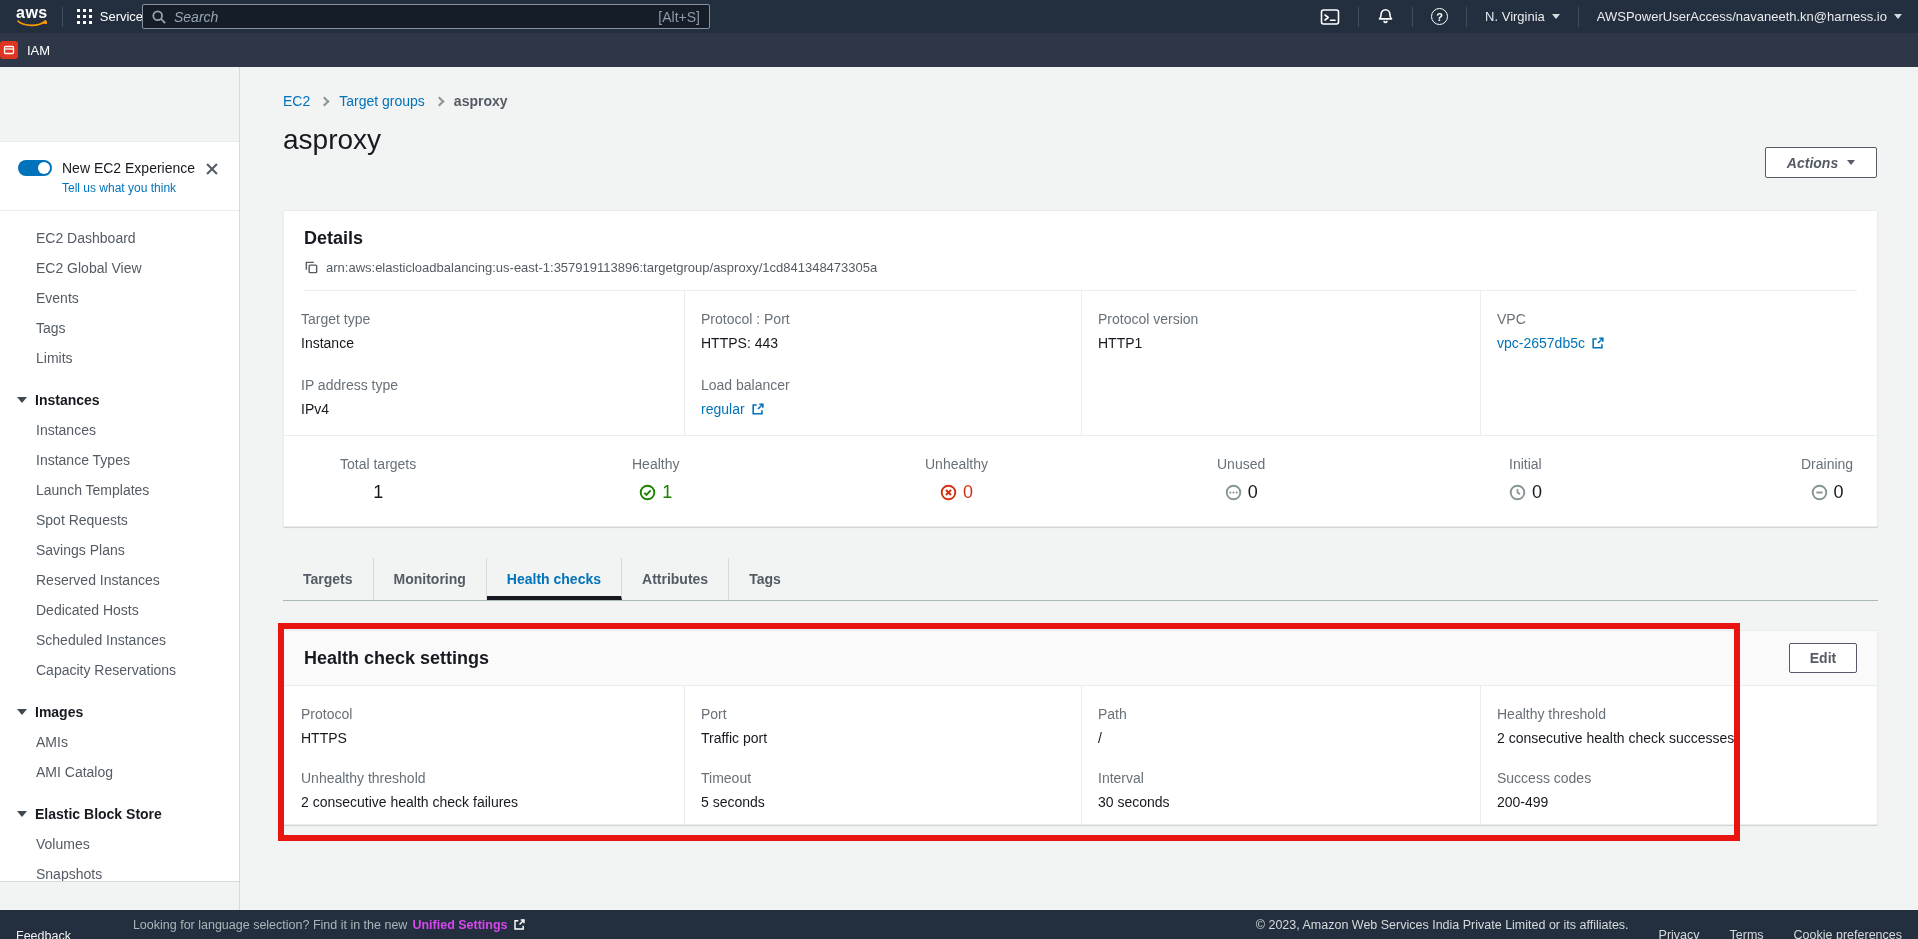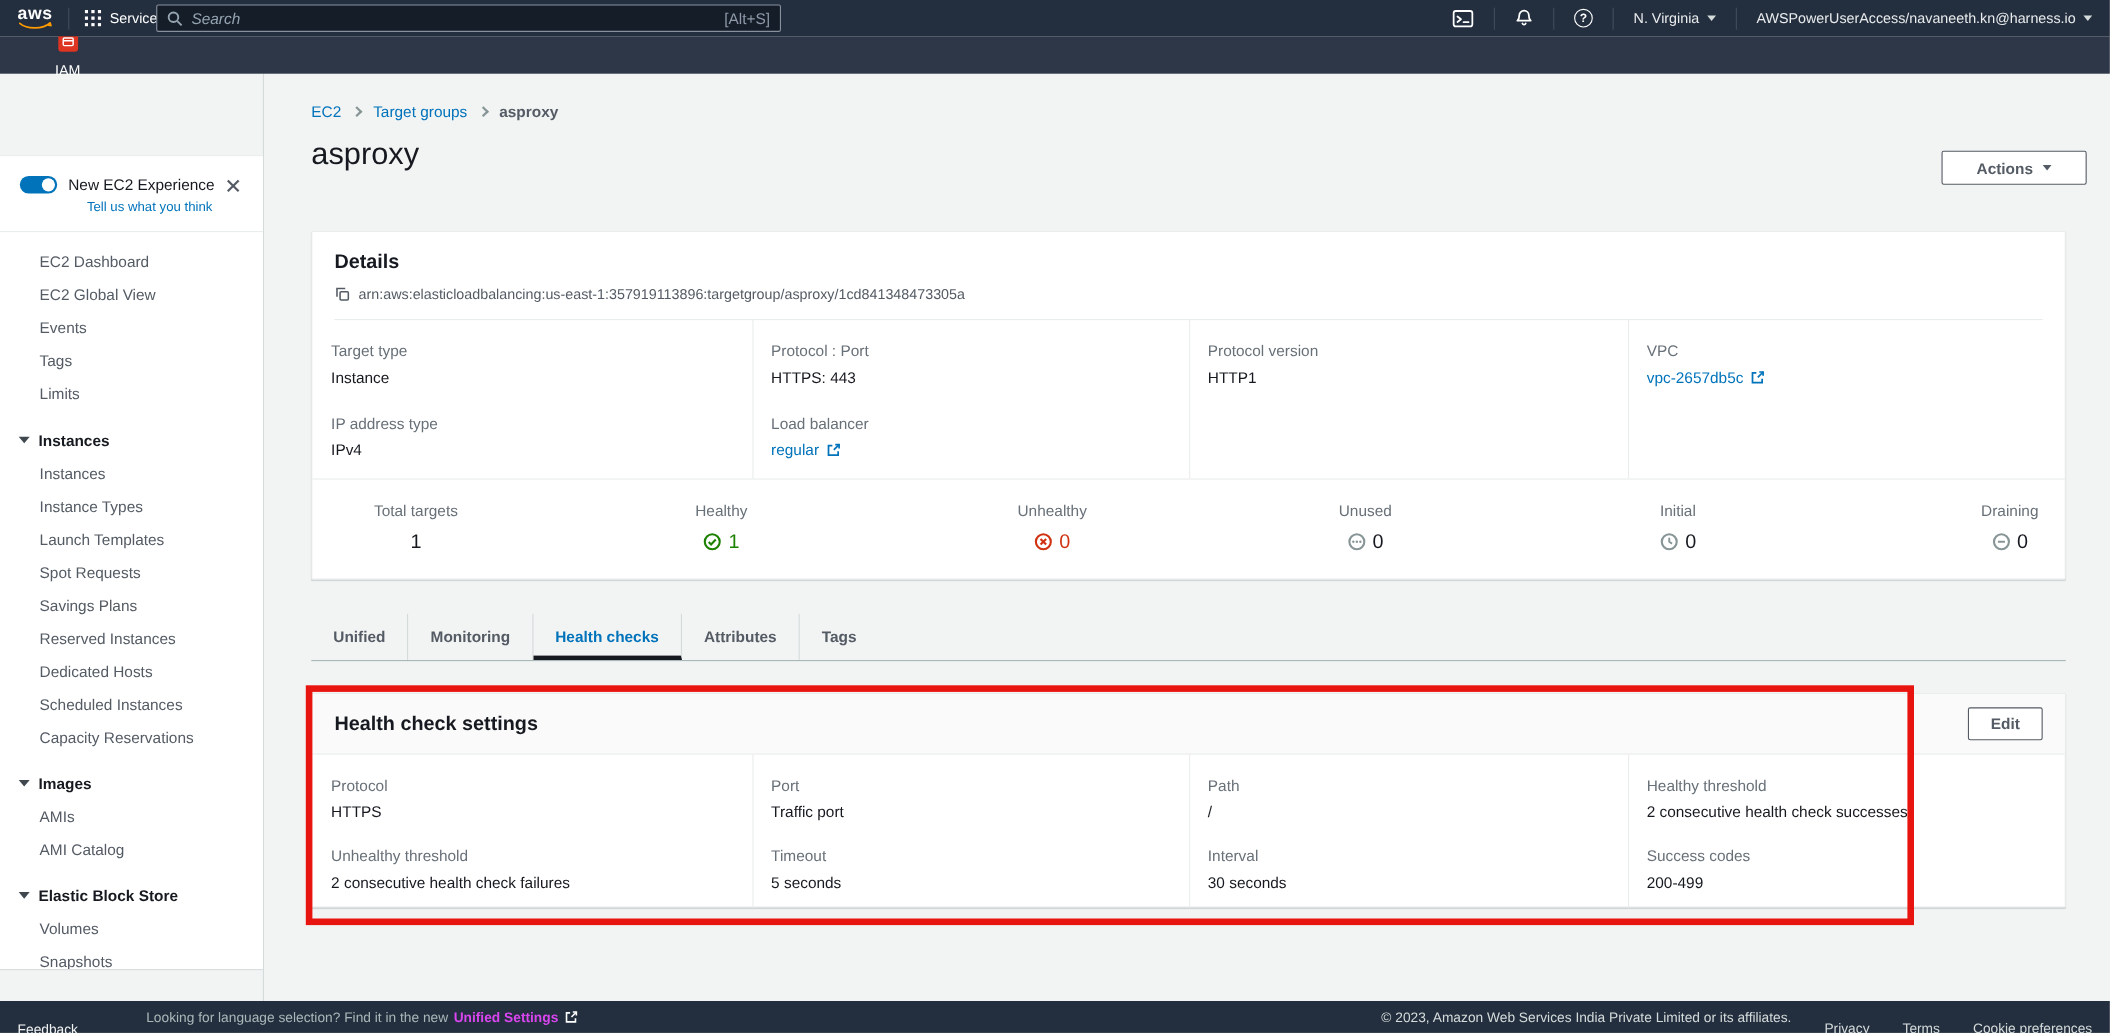--- a/index.html
+++ b/index.html
@@ -27,39 +27,39 @@
     cursor:pointer; padding:0 4px; }
   .help-circle { width:17px; height:17px; border:1.6px solid #fff; border-radius:50%;
     display:flex; align-items:center; justify-content:center; color:#fff; }
   .help-circle::after { content:"?"; font-size:11px; font-weight:700; }
   .caret { width:0; height:0; border-left:4px solid transparent; border-right:4px solid transparent;
     border-top:5px solid #d5dbdb; margin-left:7px; }
 
   
   .favbar { position:absolute; left:0; top:33px; width:1918px; height:34px;
     background:#2d3747; display:flex; align-items:center; z-index:19; }
-  .fav-item { display:flex; align-items:center; gap:9px; margin-left:50px;
-    color:#fff; font-size:13px; cursor:pointer;flex-direction:column; }
+  .fav-item { display:flex; align-items:center; gap:9px; 
+    color:#fff; font-size:13px; cursor:pointer; }
   .iam-icon { width:18px; height:18px; background:#dd3522; border-radius:3px;
     display:flex; align-items:center; justify-content:center; }
 
   
   .sidebar { position:absolute; left:0; top:67px; width:240px; height:843px;
     border-right:1px solid #d5dbdb; background:#f2f3f3; z-index:2; }
   .side-panel { position:absolute; left:0; top:74px; width:239px; height:741px;
     background:#fff; border-top:1px solid #eaeded; border-bottom:1px solid #d5dbdb; overflow:hidden; }
   .exp-row { display:flex; align-items:center; padding:18px 0 0 18px; position:relative; }
   .toggle { width:34px; height:16px; background:#0073bb; border-radius:9px; position:relative; cursor:pointer; flex:none; }
   .toggle .knob { position:absolute; right:2px; top:2px; width:12px; height:12px; background:#fff; border-radius:50%; }
   .exp-label { margin-left:10px; font-size:14px; color:#16191f; }
   .close-x { position:absolute; right:20px; top:20px; width:14px; height:14px; cursor:pointer; }
   .close-x::before, .close-x::after { content:""; position:absolute; left:6px; top:0;
     width:2px; height:14px; background:#545b64; }
   .close-x::before { transform:rotate(45deg); } .close-x::after { transform:rotate(-45deg); }
-  .exp-link { margin:5px 0 0 79px; font-size:12px; color:#0073bb; cursor:pointer; }
+  .exp-link { margin:5px 0 0 62px; font-size:12px; color:#0073bb; cursor:pointer; }
   .side-sep { border-bottom:1px solid #eaeded; margin-top:15px; }
   .nav { margin-top:12px; }
   .nav-link { display:block; padding-left:36px; line-height:30px; font-size:14px;
     color:#545b64; cursor:pointer; white-space:nowrap; }
   .nav-header { display:flex; align-items:center; padding-left:17px; line-height:30px;
     margin-top:12px; font-size:14px; font-weight:700; color:#16191f; cursor:pointer; white-space:nowrap; }
   .tri { width:0; height:0; border-left:5px solid transparent; border-right:5px solid transparent;
     border-top:6px solid #40484f; margin-right:8px; }
 
   
@@ -67,21 +67,21 @@
   .breadcrumb { position:absolute; left:42px; top:26px; display:flex; align-items:center;
     gap:11px; font-size:14px; }
   .crumb-link { color:#0073bb; cursor:pointer; }
   .crumb-current { color:#545b64; font-weight:700; }
   .chev { width:7px; height:7px; border-right:2px solid #879596; border-top:2px solid #879596;
     transform:rotate(45deg); margin-top:1px; }
   .page-title { position:absolute; left:42px; top:57px; font-size:28px; font-weight:500; color:#16191f; }
   .btn { background:#fff; border:1px solid #545b64; border-radius:2px; color:#545b64;
     font-weight:700; font-size:14px; display:flex; align-items:center; justify-content:center;
     cursor:pointer; font-family:"Liberation Sans", sans-serif; }
-  .actions-btn { position:absolute; left:1524px; top:70px; width:132px; height:31px; gap:9px; }
+  .actions-btn { position:absolute; left:1524px; top:80px; width:112px; height:31px; gap:9px;font-style:italic; }
   .actions-btn .caret { border-top-color:#545b64; margin-left:0; }
 
   .card { position:absolute; left:42px; width:1595px; background:#fff;
     border:1px solid #eaeded; border-radius:1px; box-shadow:0 1px 1px 0 rgba(0,28,36,.15); }
   .details-card { top:143px; height:317px; }
   .card-head { padding:17px 20px 0 20px; }
   .card-title { font-size:18px; font-weight:700; color:#16191f; }
   .arn-row { display:flex; align-items:center; gap:7px; margin-top:11px;
     font-size:13px; color:#545b64; }
   .head-rule { border-bottom:1px solid #eaeded; margin-top:15px; }
@@ -385,21 +385,21 @@
               <circle cx="8" cy="8" r="6.4" fill="none" stroke="#879596" stroke-width="1.8"></circle>
               <line x1="5" y1="8" x2="11" y2="8" stroke="#879596" stroke-width="1.8"></line>
             </svg>
           <span>0</span>
         </div>
       </div>
     </div>
   </div>
 
   <div class="tabs">
-    <div class="tab">Unified</div>
+    <div class="tab">Targets</div>
     <div class="tab">Monitoring</div>
     <div class="tab active">Health checks</div>
     <div class="tab">Attributes</div>
     <div class="tab">Tags</div>
   </div>
 
   <div class="card health-card">
     <div class="hc-head">
       <div class="card-title">Health check settings</div>
       <div class="btn edit-btn">Edit</div>

